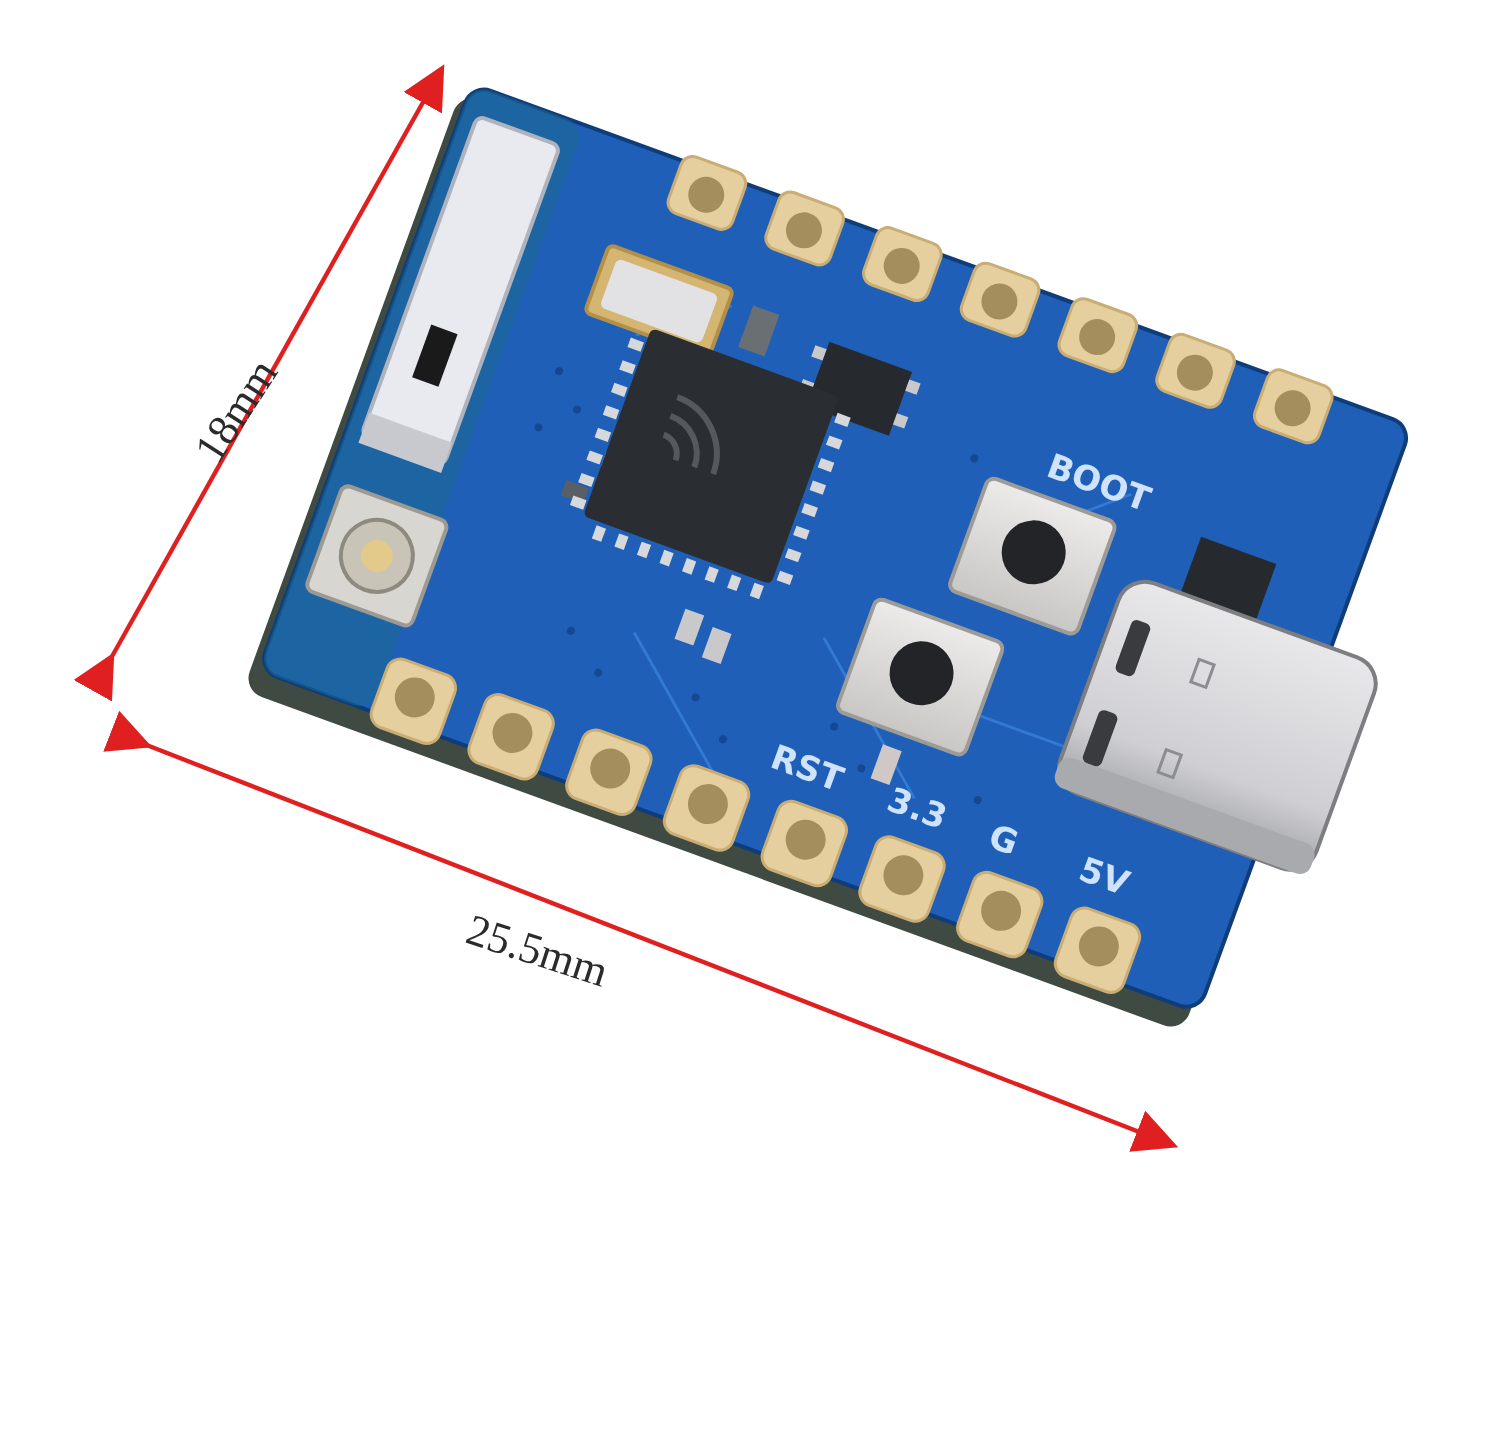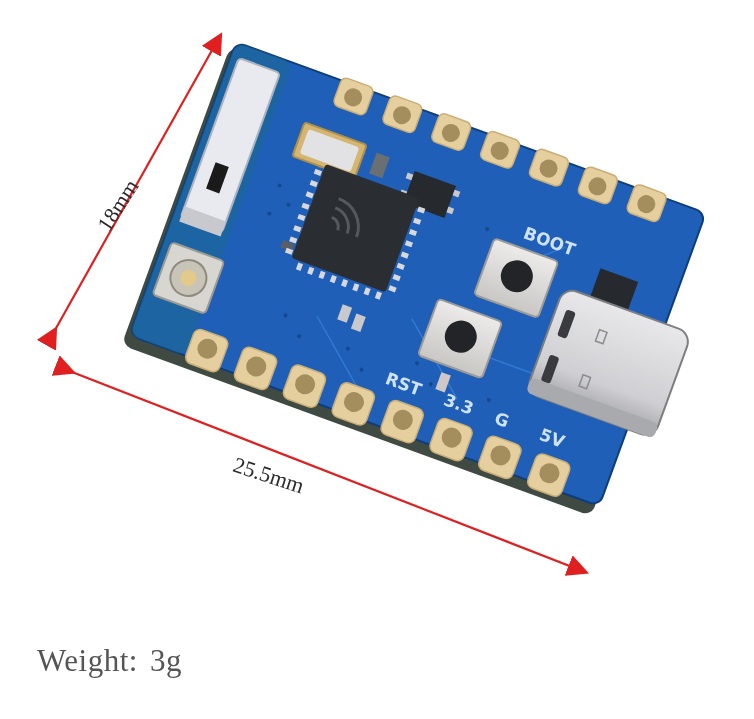--- a/index.html
+++ b/index.html
@@ -214,16 +214,13 @@
         <rect x="440" y="146" width="8" height="12" fill="none" stroke="#8c8d91" stroke-width="1.5"></rect>
         <rect x="440" y="194" width="8" height="12" fill="none" stroke="#8c8d91" stroke-width="1.5"></rect>
         <rect x="392" y="214" width="136" height="16" rx="6" fill="#a9aaae"></rect>
       </g>
     </g>
   </svg>
 
   <div class="dim-label dim-18">18mm</div>
   <div class="dim-label dim-255">25.5mm</div>
 
-  <div class="weight">
-    <span>Weight:</span><span class="gap"></span><span>3g</span>
-  </div>
 </div>
 
 </body></html>

